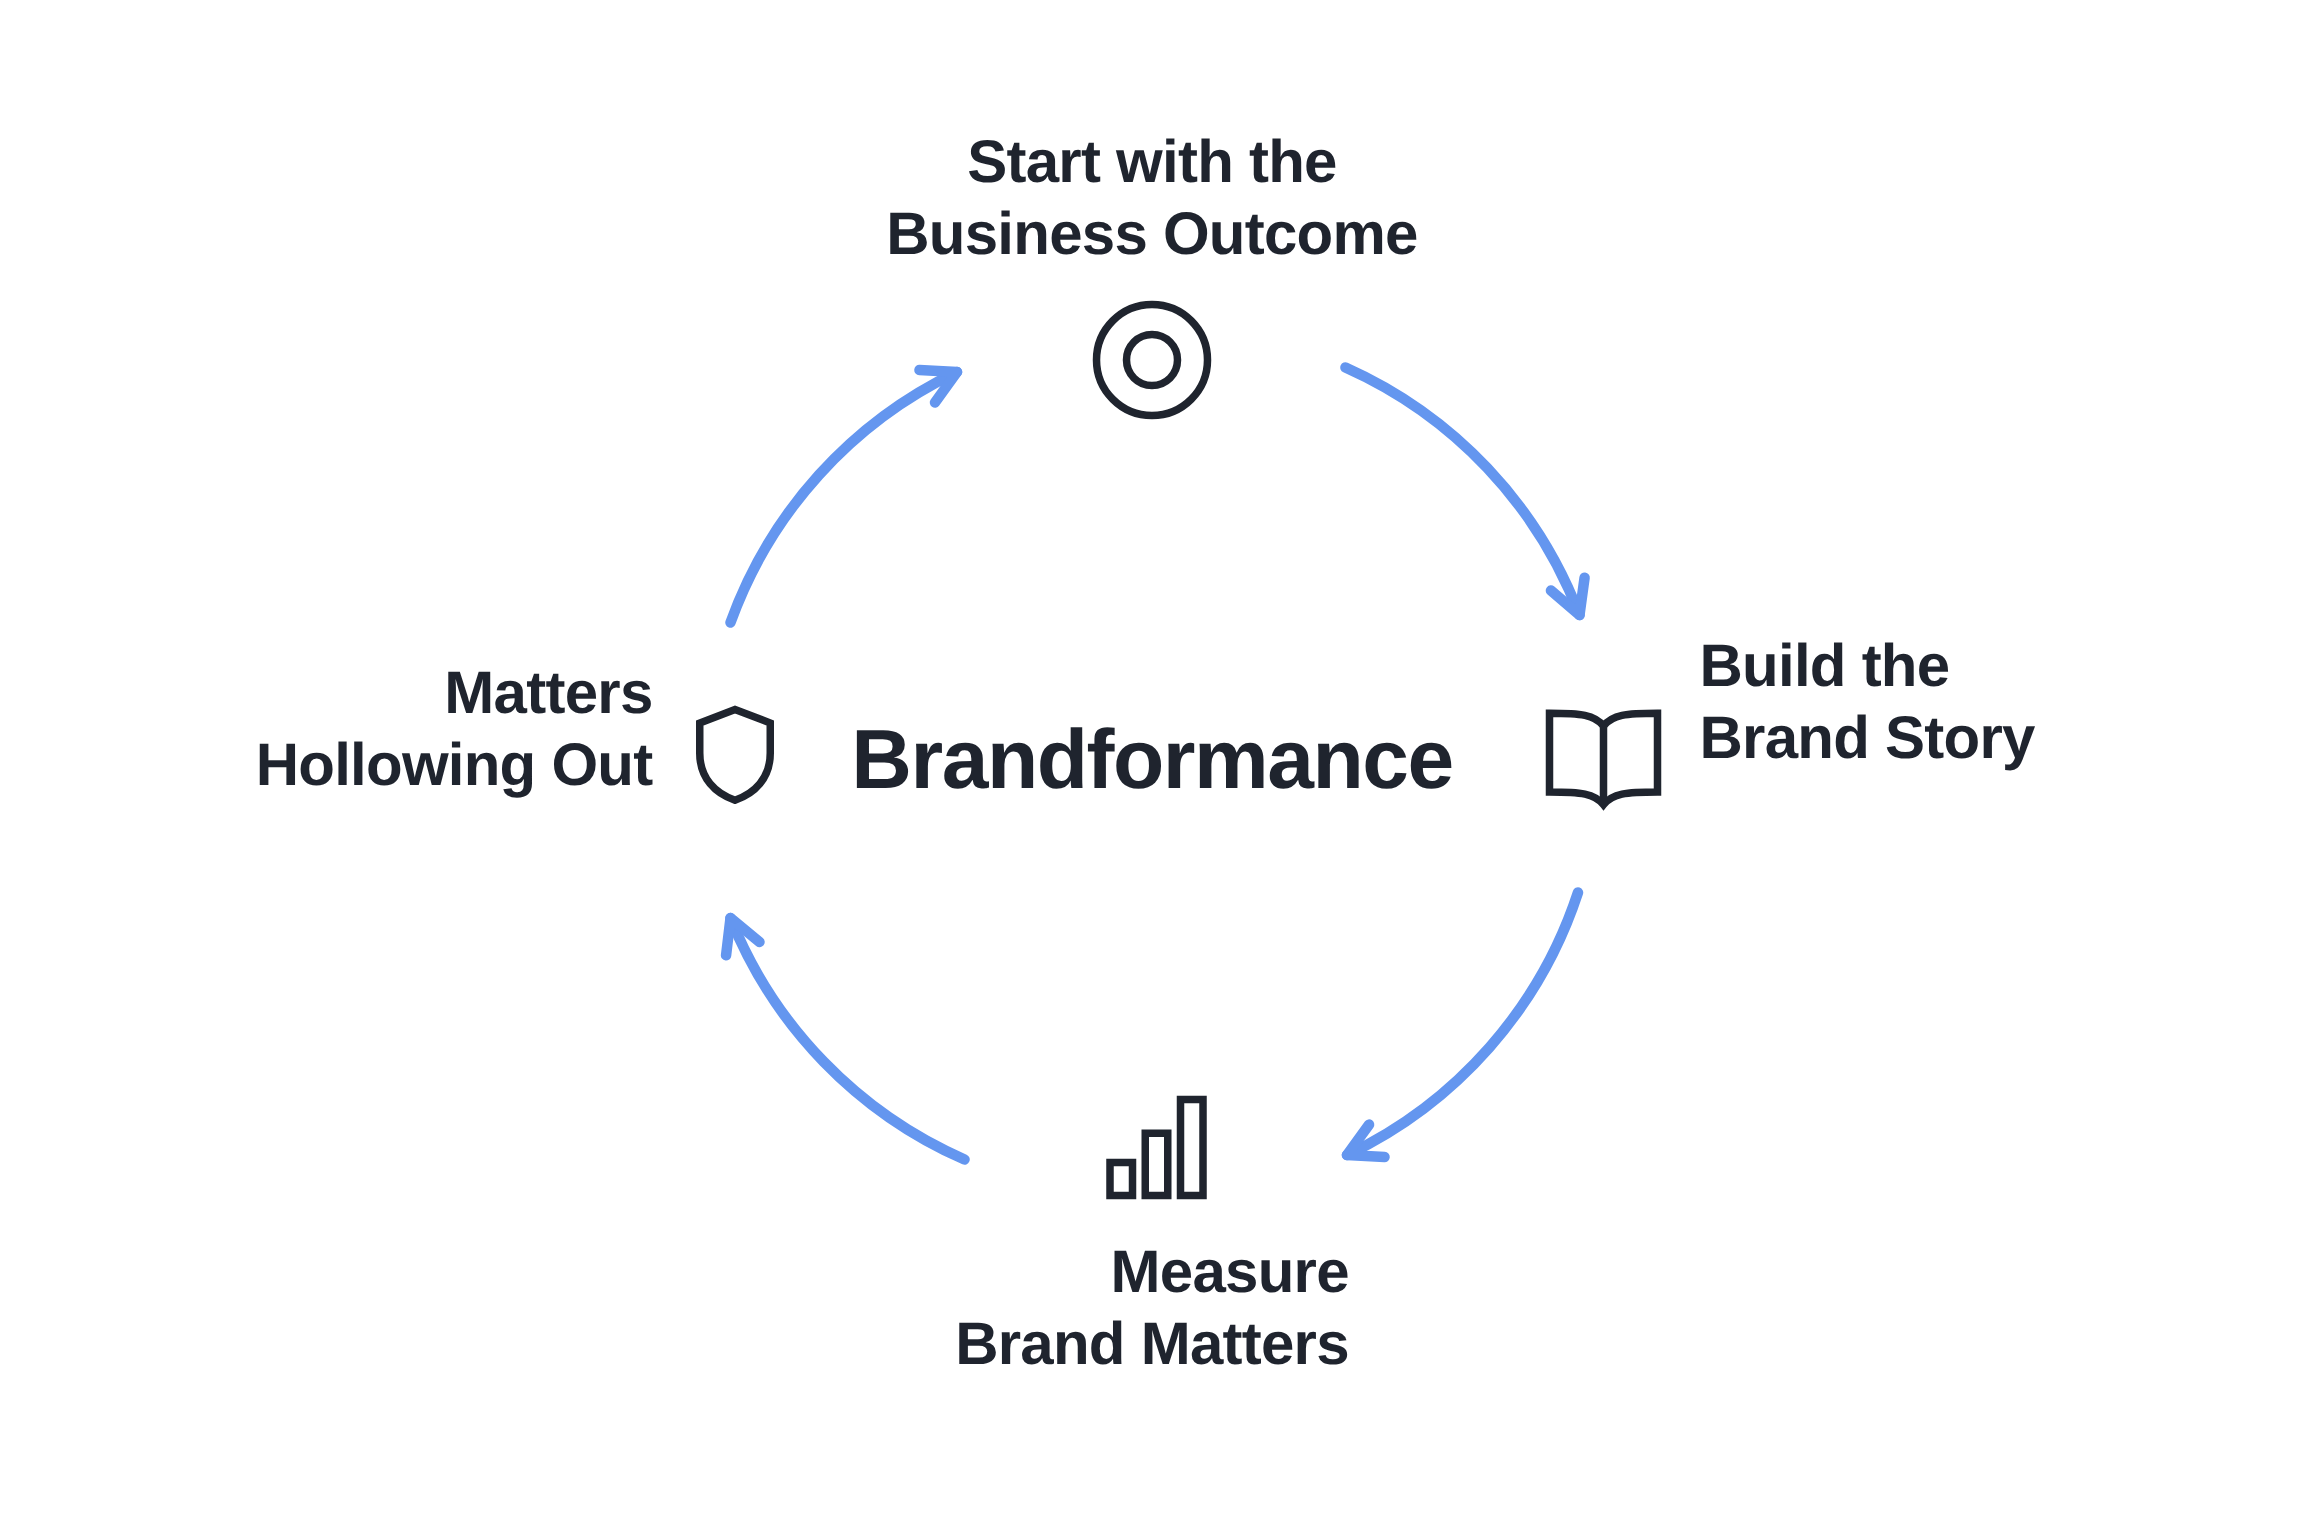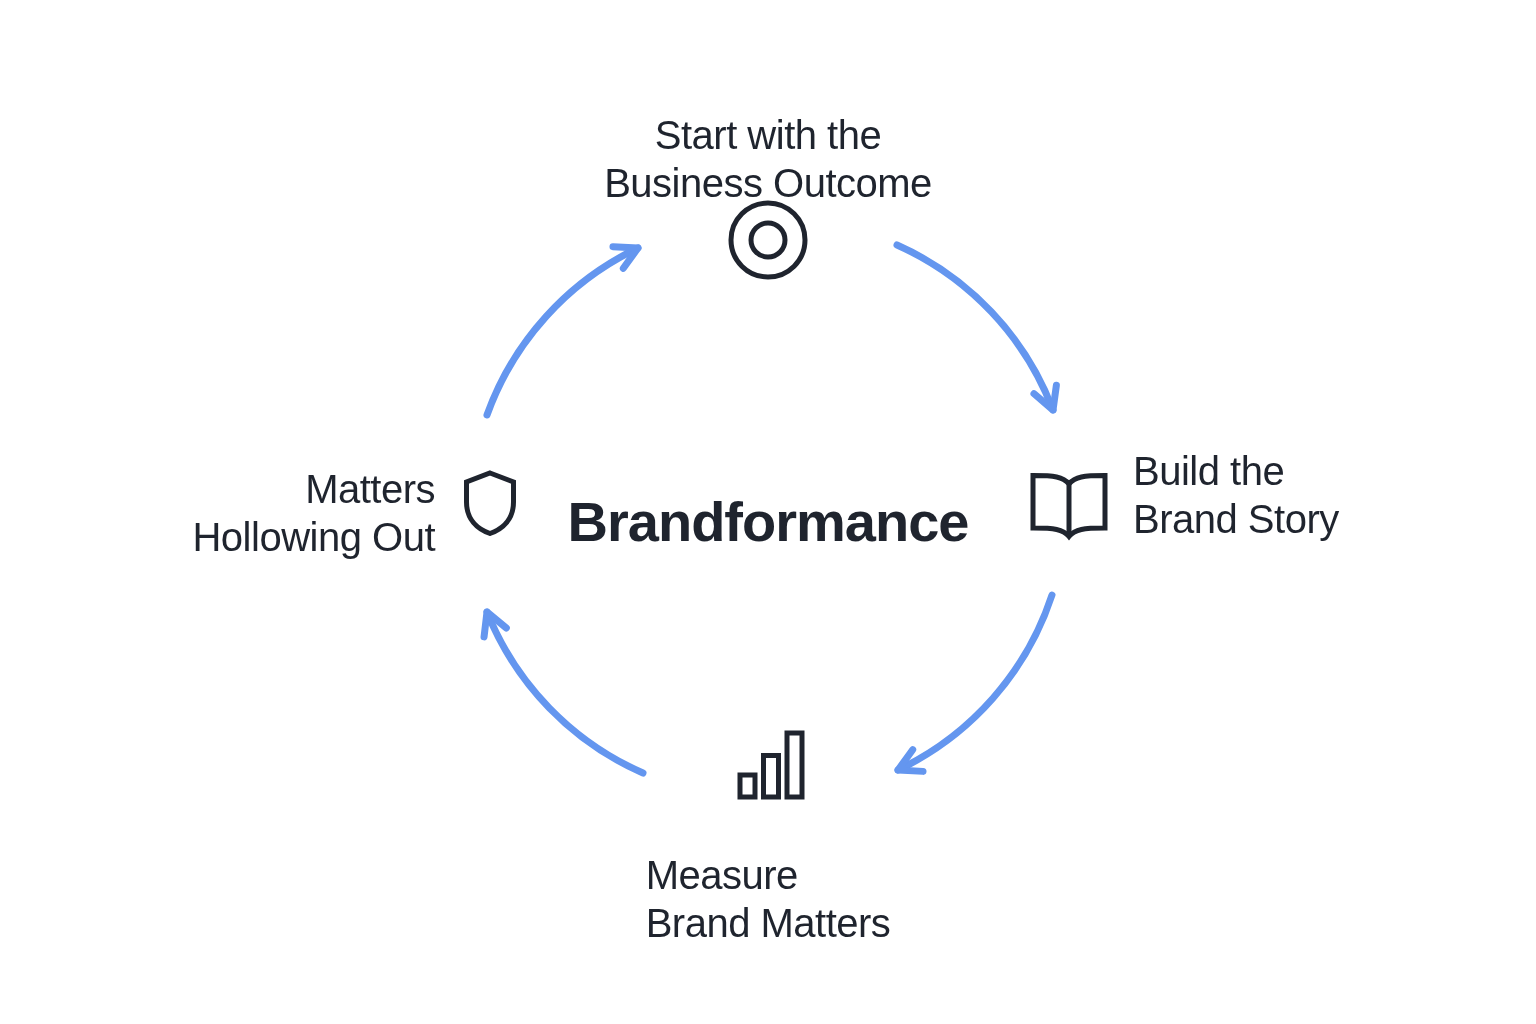--- a/index.html
+++ b/index.html
@@ -26,43 +26,41 @@
   .icon-svg { position: absolute; }
   .icon-stroke {
     fill: none;
     stroke: var(--ink, #1f242e);
     stroke-width: 5;
     stroke-linecap: butt;
     stroke-linejoin: miter;
   }
   .label {
     position: absolute;
-    font-weight: 400;
+    font-weight: 700;
     font-size: 40px;
     line-height: 48px;
     letter-spacing: -0.5px;
     color: var(--ink, #1f242e);
     white-space: nowrap;
-    margin-top: 27px;
   }
   .label-top    { left: 768px;  top: 84px;  transform: translateX(-50%); text-align: center; }
   .label-right  { left: 1133px; top: 420px; text-align: left; }
   .label-left   { right: 1101px; top: 438px; text-align: right; }
-  .label-bottom { left: 768px;  top: 824px; transform: translateX(-50%); text-align: left; }
+  .label-bottom { left: 768px;  top: 824px; transform: translateX(-50%); text-align: right; }
   .center-title {
     position: absolute;
     left: 768px; top: 477px;
     transform: translateX(-50%);
     font-weight: 700;
     font-size: 56px;
     line-height: 58px;
     letter-spacing: -1px;
     color: var(--ink, #1f242e);
     white-space: nowrap;
-    margin-top: 16px;
   }
 </style>
 </head>
 <body>
 
 <div class="stage">
 
   <svg class="arrows-svg" viewBox="0 0 1536 1024" aria-hidden="true">
     <defs>
       <marker id="arrowhead" markerUnits="userSpaceOnUse" markerWidth="40" markerHeight="36" refX="31" refY="18" orient="auto">

